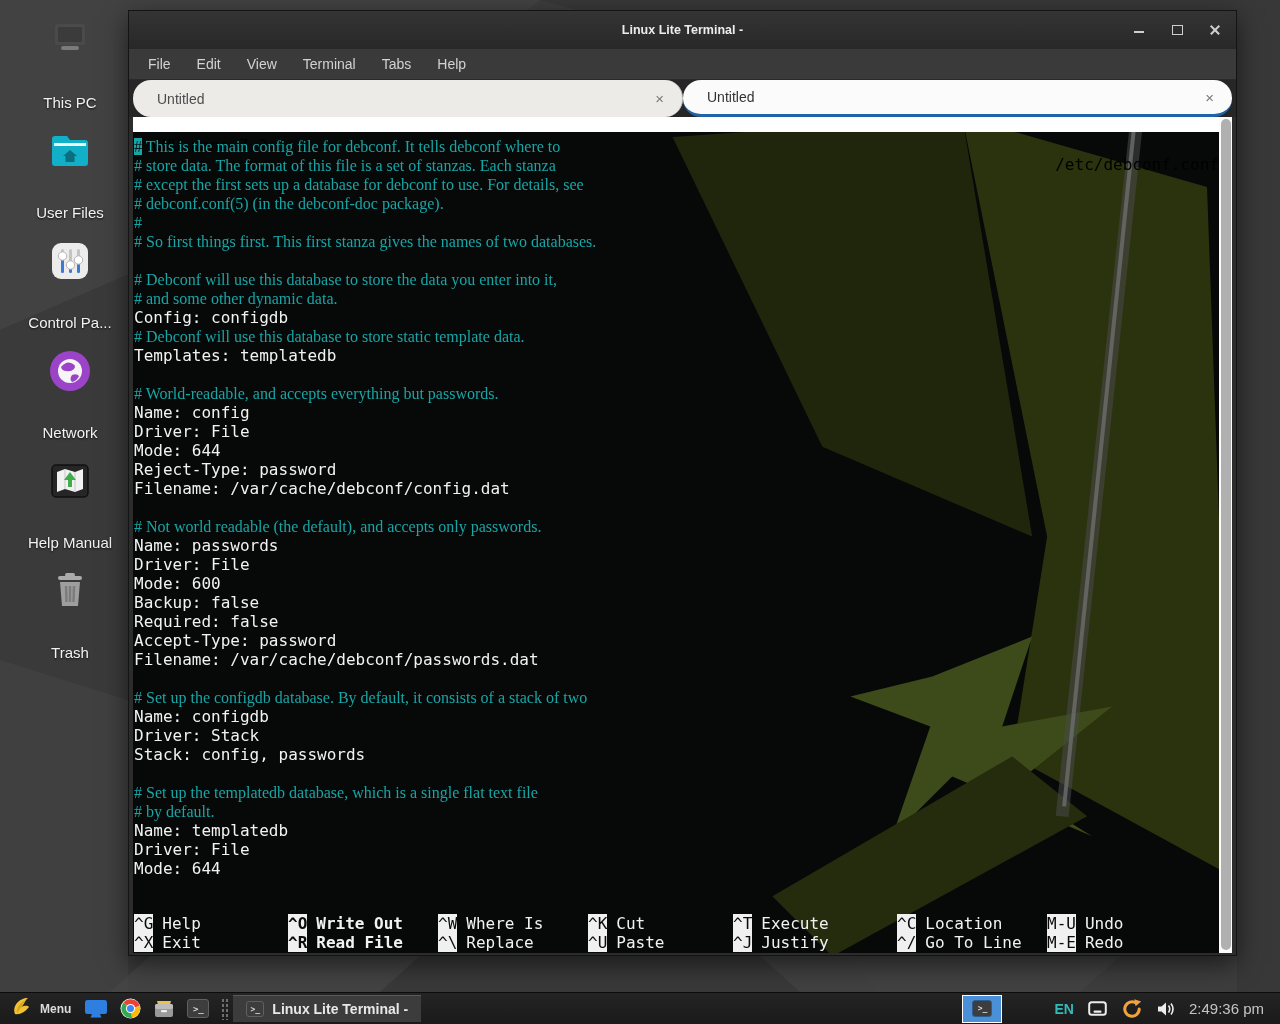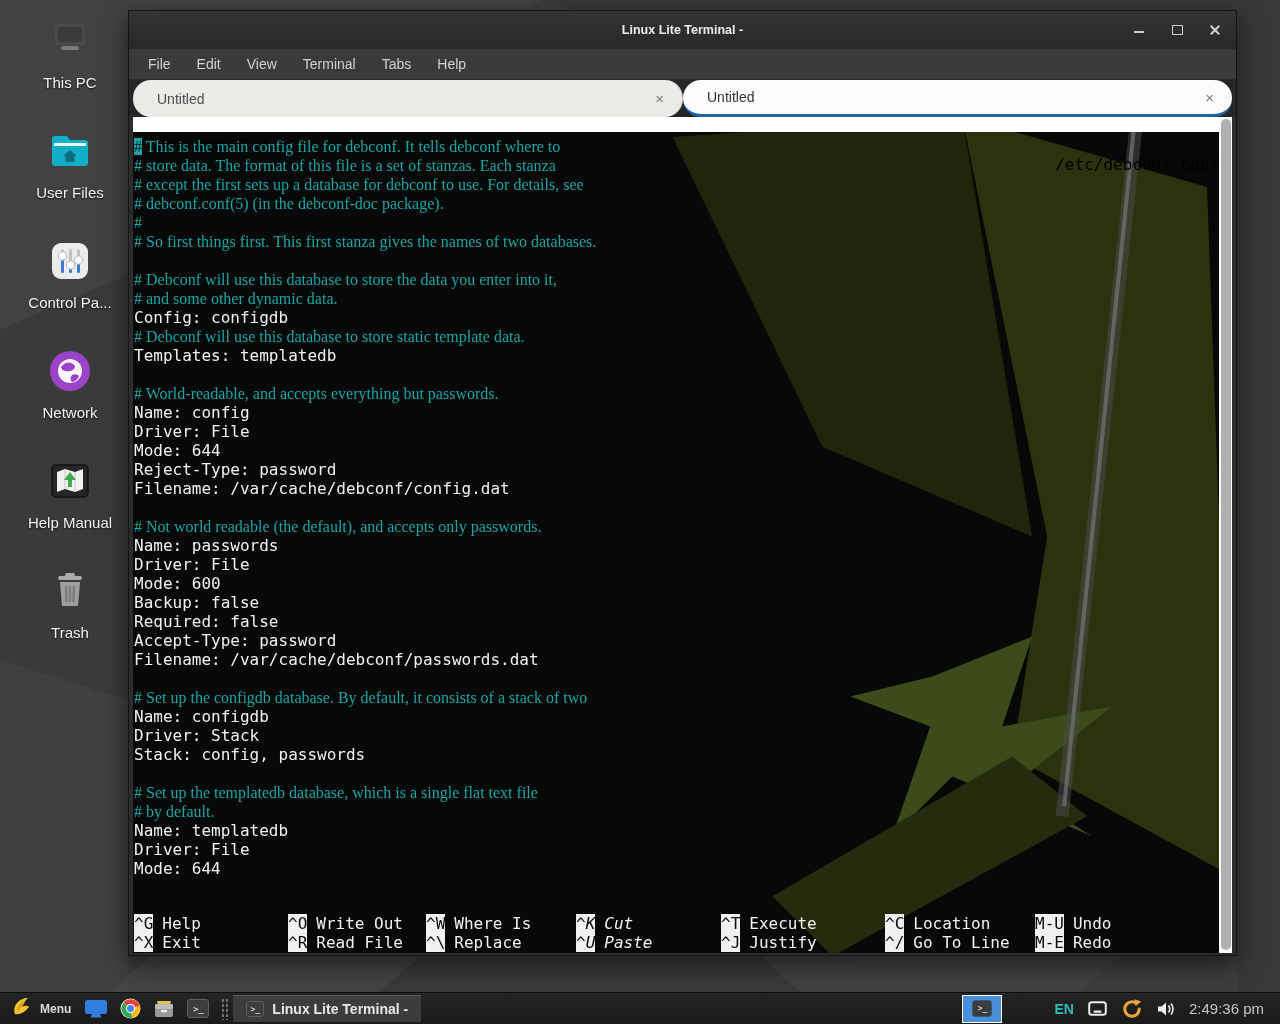--- a/index.html
+++ b/index.html
@@ -6,21 +6,21 @@
   html,body { width:1280px; height:1024px; overflow:hidden; background:#3d3d3d;
               font-family:"Liberation Sans", sans-serif; }
 
   
   .wallpaper { position:absolute; inset:0; }
 
   
   .desktop-icons { position:absolute; left:16px; top:16px; width:108px;
                    display:flex; flex-direction:column; gap:15px; }
   .dicon { height:95px; display:flex; flex-direction:column; align-items:center;
-           justify-content:flex-start; cursor:default; }
+           justify-content:space-between; cursor:default; }
   .dicon .ic { width:50px; height:50px; display:flex; align-items:center; justify-content:center; }
   .dicon .lbl { margin-top:8px; font-size:15px; color:#f2f2f2; text-shadow:0 1px 2px rgba(0,0,0,.8);
                 white-space:nowrap; }
 
   
   .window { position:absolute; left:128px; top:10px; width:1109px; height:946px;
             background:#2c2c2c; border:1px solid #141414;
             box-shadow:0 8px 24px rgba(0,0,0,.55); }
   .titlebar { height:38px; background:linear-gradient(#343434,#282828);
               position:relative; display:flex; align-items:center; justify-content:center; }
@@ -56,22 +56,22 @@
   .nano-app { position:absolute; left:19px; }
   .nano-file { position:absolute; left:0; right:0; text-align:right; }
   .term-buffer { position:absolute; top:20px; left:1px; right:0; }
   .tl { height:19px; white-space:pre; }
   .tl.c { color:#18a5a5;font-family:Liberation Serif, serif; }
   .tl.p { color:#f2f2f2; }
   .cursor { background:#18a5a5; color:#041616; }
   .nano-footer { position:absolute; left:1px; right:0; bottom:1px; }
   .f-row { height:19px; white-space:pre; display:flex; }
   .f-item { display:inline-block; }
-  .f-item:nth-child(1){ width:154px; } .f-item:nth-child(2){ width:138px; }
-  .f-item:nth-child(3){ width:150px; } .f-item:nth-child(4){ width:145px;font-style:italic; }
+  .f-item:nth-child(1){ width:154px; } .f-item:nth-child(2){ width:150px;font-weight:bold; }
+  .f-item:nth-child(3){ width:150px; } .f-item:nth-child(4){ width:145px; }
   .f-item:nth-child(5){ width:164px; } .f-item:nth-child(6){ width:150px; }
   .f-item:nth-child(7){ width:170px; }
   .f-key { background:#f0f0f0; color:#0a0a0a; }
   .f-label { color:#f2f2f2; margin-left:9px; }
 
   .scrollbar { position:absolute; right:0; top:0; bottom:0; width:13px; background:#fbfbfb; }
   .scroll-thumb { position:absolute; left:1.5px; right:1.5px; top:2px; bottom:3px;
                   background:#b0b0b0; border-radius:6px; }
 
   

